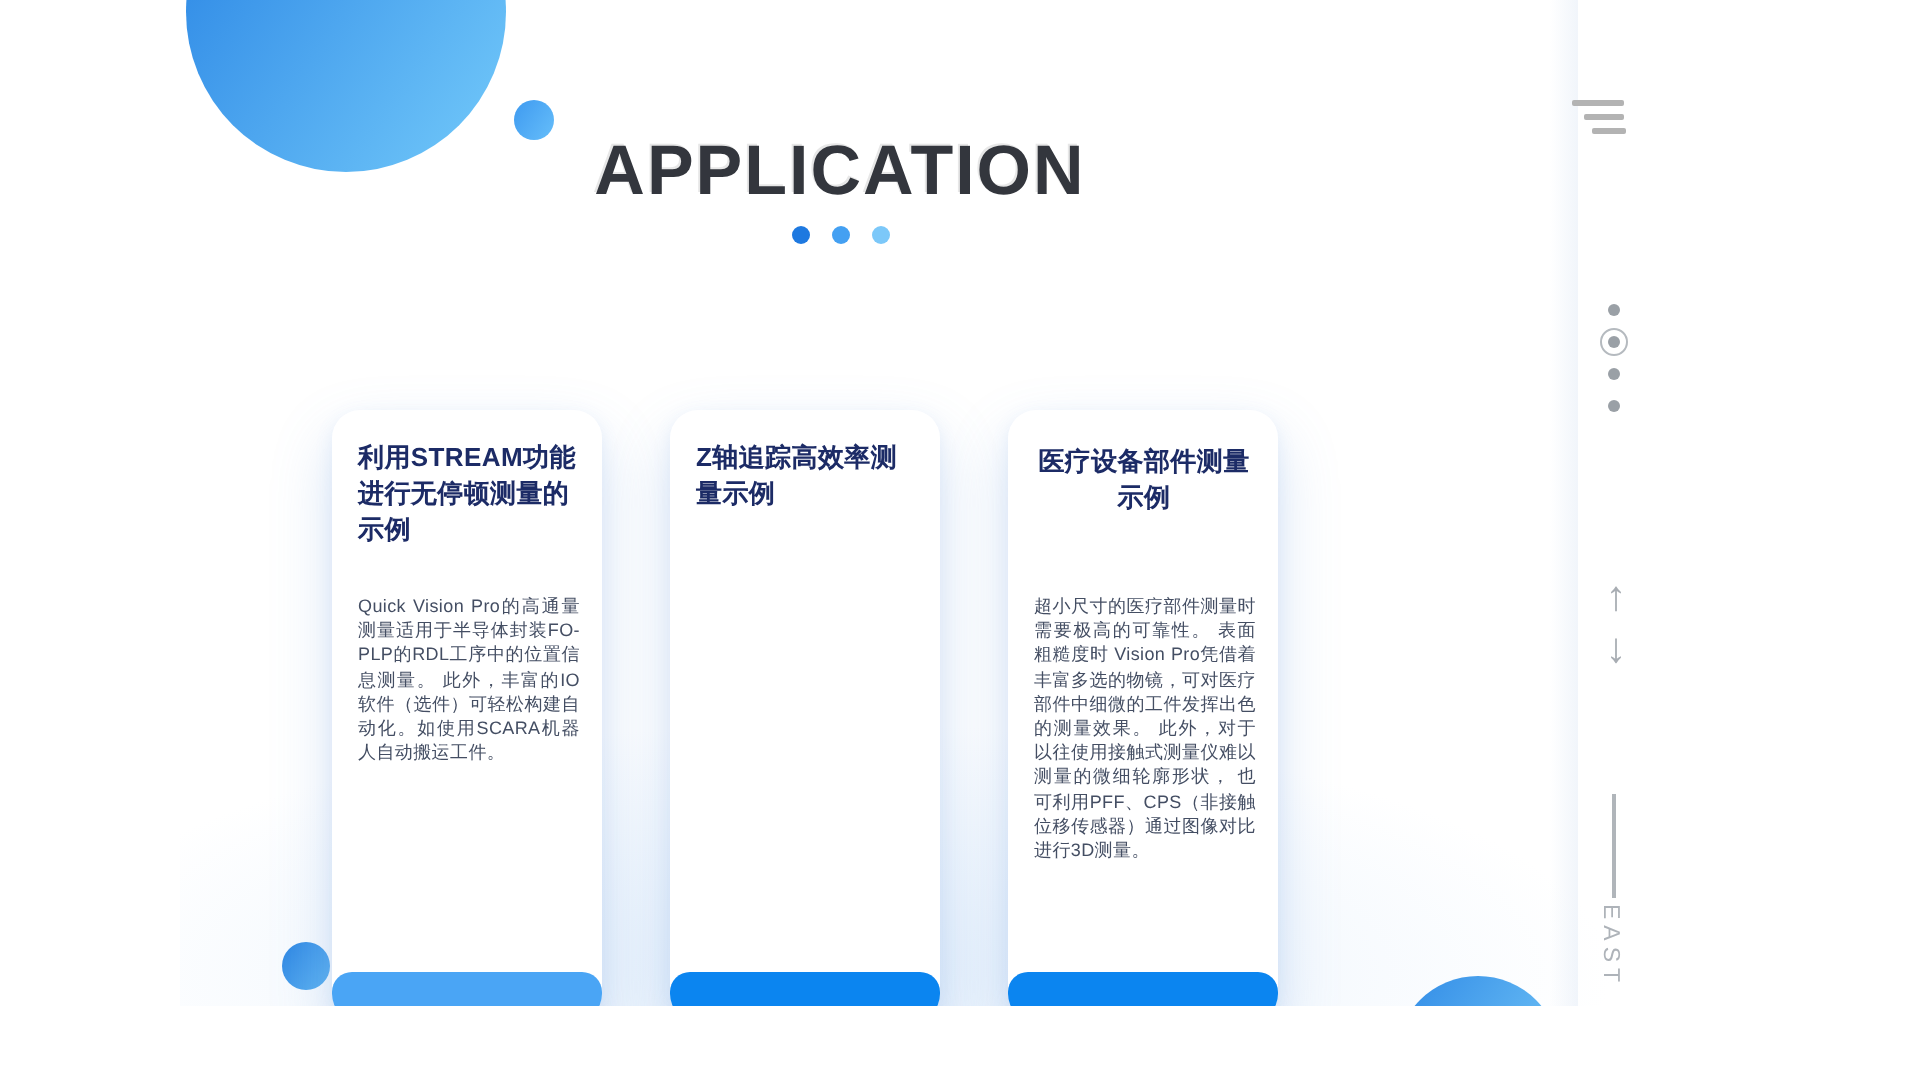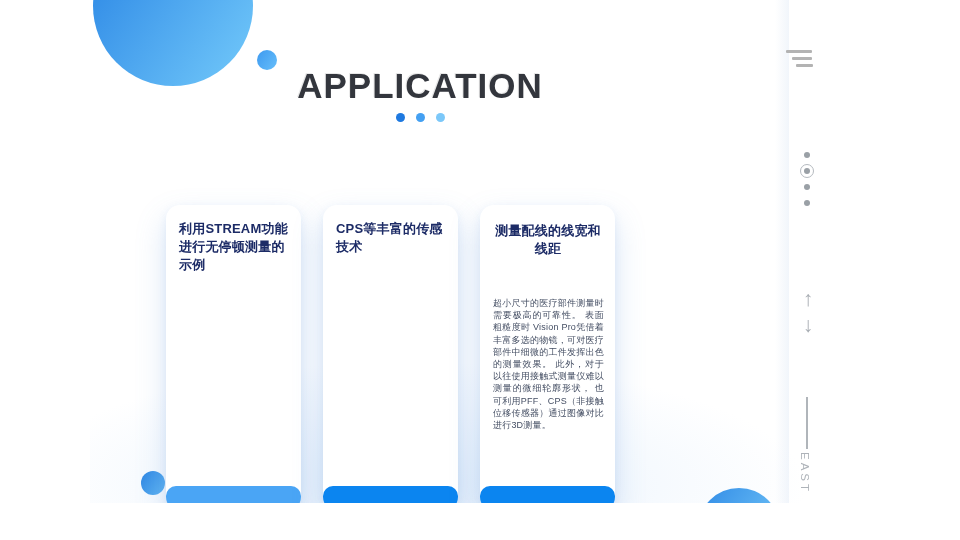--- a/index.html
+++ b/index.html
@@ -47,21 +47,21 @@
     border:1px solid #b5babf;border-radius:50%;}
   .rail-arrow{position:absolute;left:797px;width:22px;text-align:center;
     color:#a8adb3;font-size:21px;line-height:1;cursor:pointer;user-select:none;}
   .arrow-up{top:288px;}
   .arrow-down{top:314px;}
   .rail-line{position:absolute;left:806px;top:397px;width:1.5px;height:52px;background:#b0b5ba;}
   .rail-label{position:absolute;left:799px;top:452px;writing-mode:vertical-rl;
     color:#aeb3b9;font-size:11.5px;letter-spacing:3px;}
 
   
-  .cards{position:absolute;left:166px;top:205px;display:flex;gap:22px;z-index:2;}
+  .cards{position:absolute;left:166px;top:205px;display:flex;gap:34px;z-index:2;}
   .card{position:relative;width:135px;height:306px;background:#ffffff;border-radius:14px;
     box-shadow:0 14px 30px rgba(100,150,220,0.25), 0 3px 9px rgba(100,150,220,0.12);}
   .card h2{margin:15px 12px 0 13px;font-size:13px;line-height:1.38;font-weight:bold;
     color:#1c2b66;letter-spacing:0.2px;}
   .card.center-title h2{text-align:center;margin-top:17px;}
   .card p{position:absolute;top:92px;left:13px;right:11px;margin:0;
     font-size:9px;line-height:12.2px;color:#444e63;text-align:justify;letter-spacing:0.2px;}
   .card .accent-bar{position:absolute;left:0;right:0;bottom:0;height:25px;
     border-radius:10px 10px 14px 14px;}
 </style>
@@ -98,26 +98,27 @@
       <span class="rdot"></span>
     </div>
   <div class="rail-arrow arrow-up">↑</div>
   <div class="rail-arrow arrow-down">↓</div>
   <div class="rail-line"></div>
   <div class="rail-label">EAST</div>
 
   <div class="cards">
     <article class="card">
       <h2>利用STREAM功能进行无停顿测量的示例</h2>
+      <p>Quick Vision Pro的高通量测量适用于半导体封装FO-PLP的RDL工序中的位置信息测量。 此外，丰富的IO软件（选件）可轻松构建自动化。如使用SCARA机器人自动搬运工件。</p>
       <div class="accent-bar" style="background: rgb(74, 165, 245);"></div>
     </article>
     <article class="card">
-      <h2>CPS等丰富的传感技术</h2>
+      <h2>Z轴追踪高效率测量示例</h2>
       <div class="accent-bar" style="background: rgb(11, 133, 240);"></div>
     </article>
     <article class="card center-title">
-      <h2>测量配线的线宽和线距</h2>
+      <h2>医疗设备部件测量示例</h2>
       <p>超小尺寸的医疗部件测量时需要极高的可靠性。 表面粗糙度时 Vision Pro凭借着丰富多选的物镜，可对医疗部件中细微的工件发挥出色的测量效果。 此外，对于以往使用接触式测量仪难以测量的微细轮廓形状， 也可利用PFF、CPS（非接触位移传感器）通过图像对比进行3D测量。</p>
       <div class="accent-bar" style="background: rgb(11, 133, 240);"></div>
     </article>
   </div>
 
 </div>
 
 </body></html>

